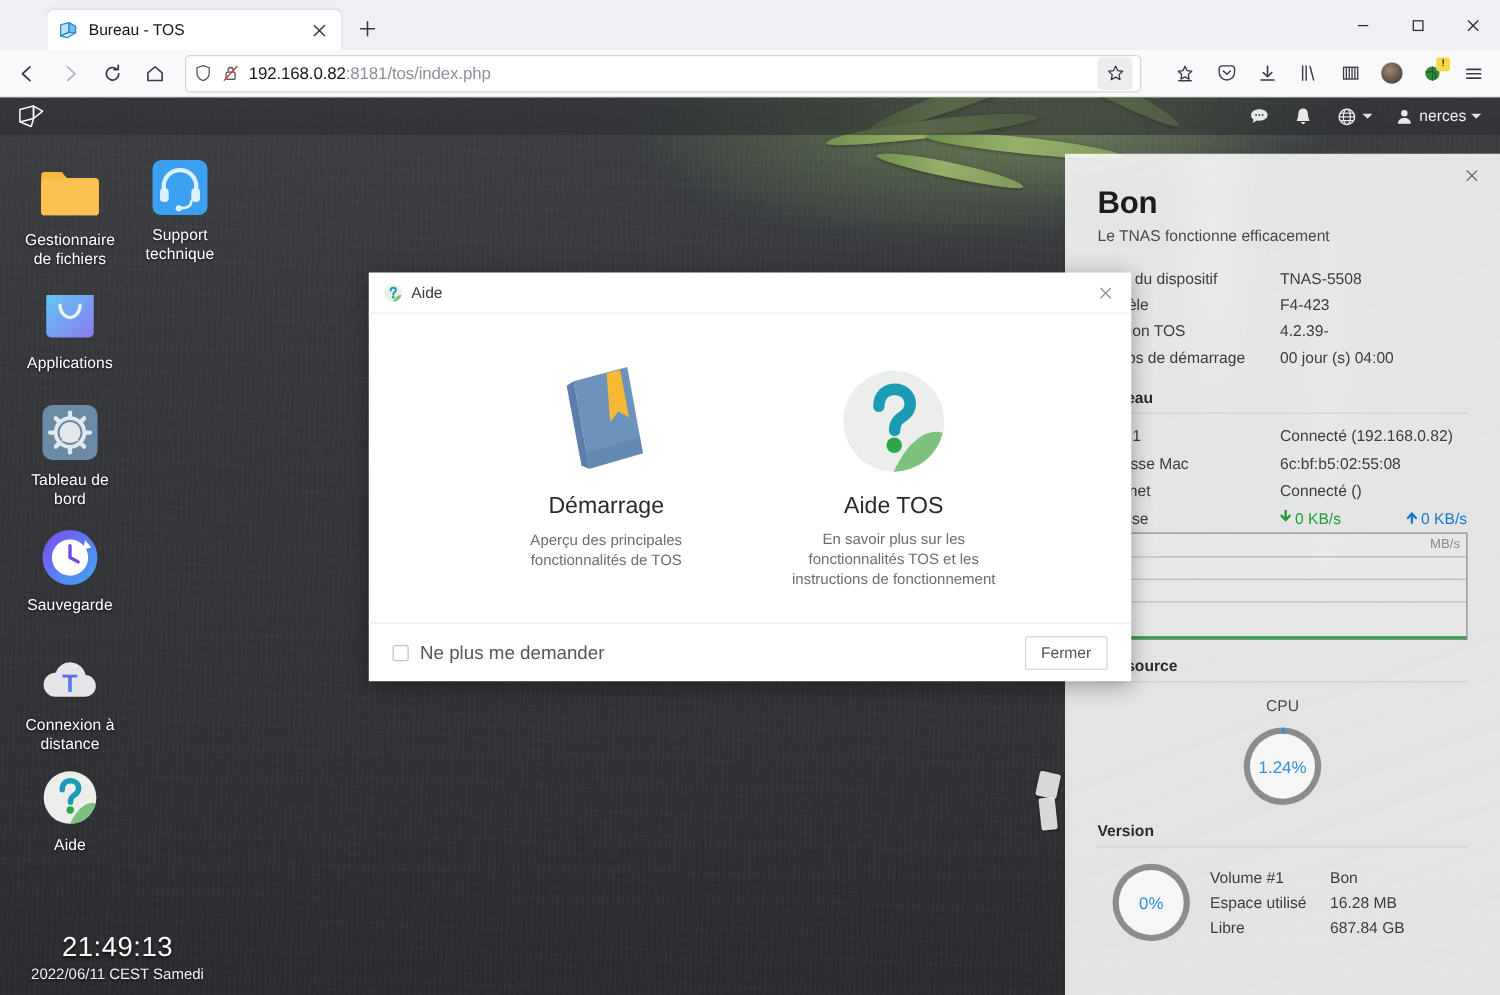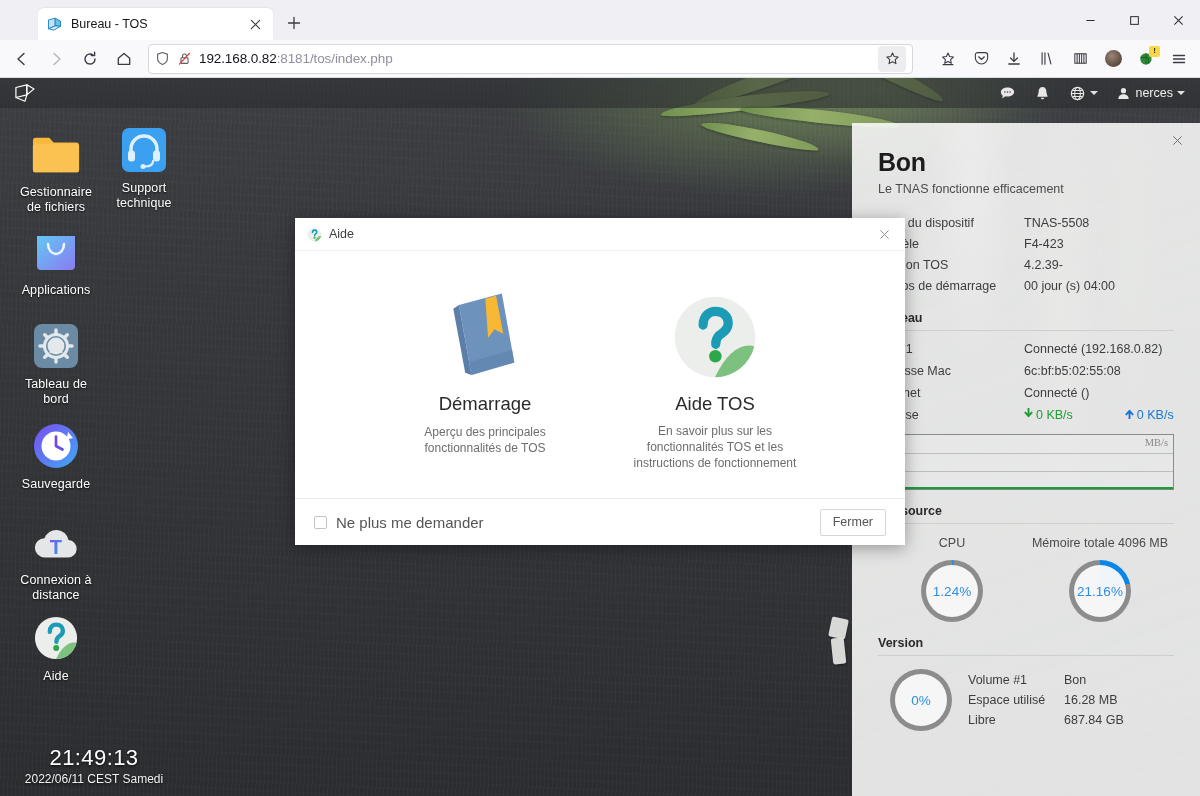--- a/index.html
+++ b/index.html
@@ -163,22 +163,22 @@
   .sp-val { color: #3d3d3d; font-size: 12.5px; }
   .sp-section {
     font-size: 12.5px; font-weight: bold; color: #2b2b2b; margin-top: 14px;
     padding-bottom: 5px; border-bottom: 1px solid #cfcfcf;
   }
   .sp-row2 { display: flex; align-items: center; line-height: 22px; }
   .speed-dn { color: #1d9e34; font-size: 12.5px; }
   .speed-up { color: #1878d4; font-size: 12.5px; }
   .arrow-dn, .arrow-up { display: inline-block; margin-right: 3px; }
   .netchart {
-    margin-top: 8px; height: 56px; border: 1px solid #8b8b8b;
-    position: relative; background: rgba(255,255,255,.12); font-family: Liberation Serif, serif;
+    height: 86px; border: 1px solid #8b8b8b;
+    position: relative; background: rgba(255,255,255,.12);
   }
   .netchart .gl { position: absolute; left: 0; right: 0; height: 1px; background: rgba(120,120,120,.38); }
   .netchart .unit { position: absolute; right: 5px; top: 2px; font-size: 10.5px; color: #8a8a8a; }
   .netchart .greenline { position: absolute; left: 0; right: 0; bottom: 0; height: 2px; background: #1a9e36; }
   .res-wrap { display: flex; margin-top: 12px; }
   .res-cell { flex: 1; display: flex; flex-direction: column; align-items: center; }
   .res-label { font-size: 12.5px; color: #4a4a4a; margin-bottom: 10px; }
   .donut { position: relative; width: 62px; height: 62px; border-radius: 50%; }
   .donut .hole {
     position: absolute; inset: 5px; border-radius: 50%; background: transparent;
@@ -609,28 +609,20 @@
         <div class="sp-section">Ressource</div>
         <div class="res-wrap">
           <div class="res-cell">
             <span class="res-label">CPU</span>
             <div class="donut" style="background:conic-gradient(#2f8ee0 0% 1.24%, #8c8c8c 1.24% 100%);">
               <div class="hole" style="background:rgba(250,250,250,.96);">
                 <span class="donut-val">1.24%</span>
               </div>
             </div>
           </div>
-          <div class="res-cell">
-            <span class="res-label">Mémoire totale 4096 MB</span>
-            <div class="donut" style="background:conic-gradient(#0a86e8 0% 21.16%, #8c8c8c 21.16% 100%);">
-              <div class="hole" style="background:rgba(250,250,250,.96);">
-                <span class="donut-val">21.16%</span>
-              </div>
-            </div>
-          </div>
         </div>
 
         <div class="sp-section">Version</div>
         <div class="stock-wrap">
           <div class="donut" style="width:62px;height:62px;flex:0 0 62px;background:conic-gradient(#2f8ee0 0% 0%, #8c8c8c 0% 100%);margin-left:12px;">
             <div class="hole" style="background:rgba(250,250,250,.96);">
               <span class="donut-val">0%</span>
             </div>
           </div>
           <div class="stock-rows">

